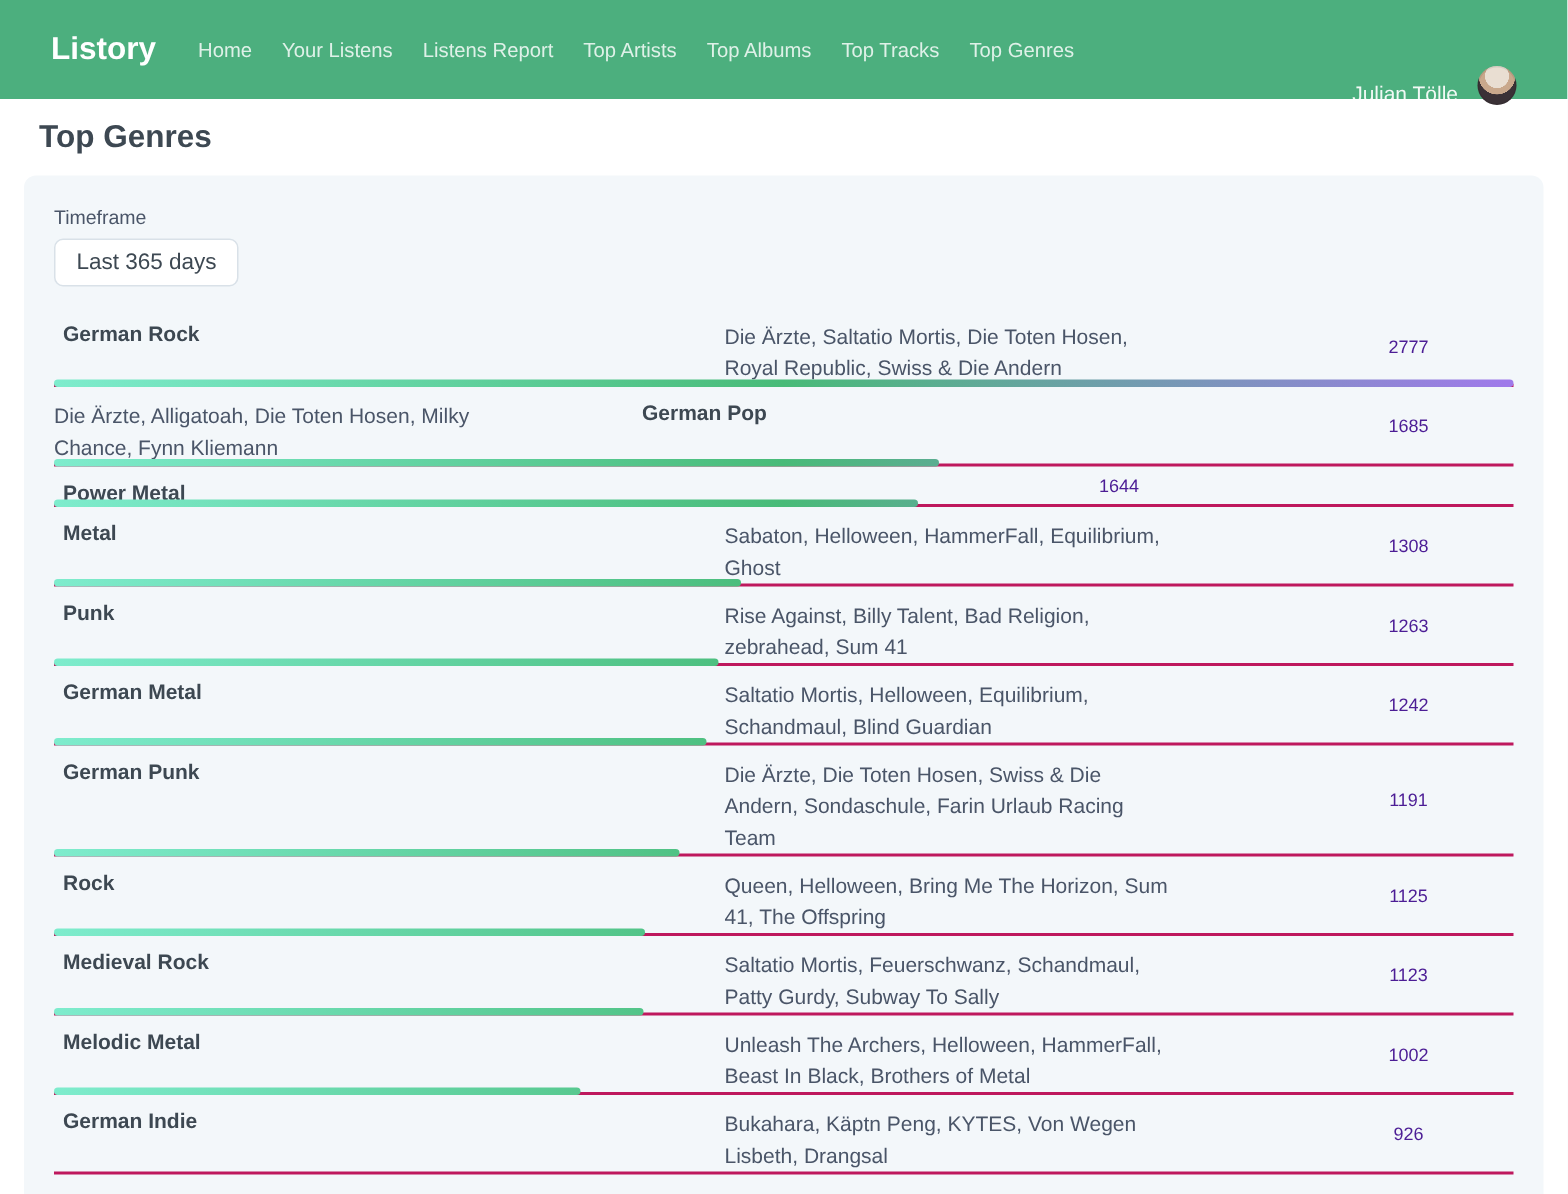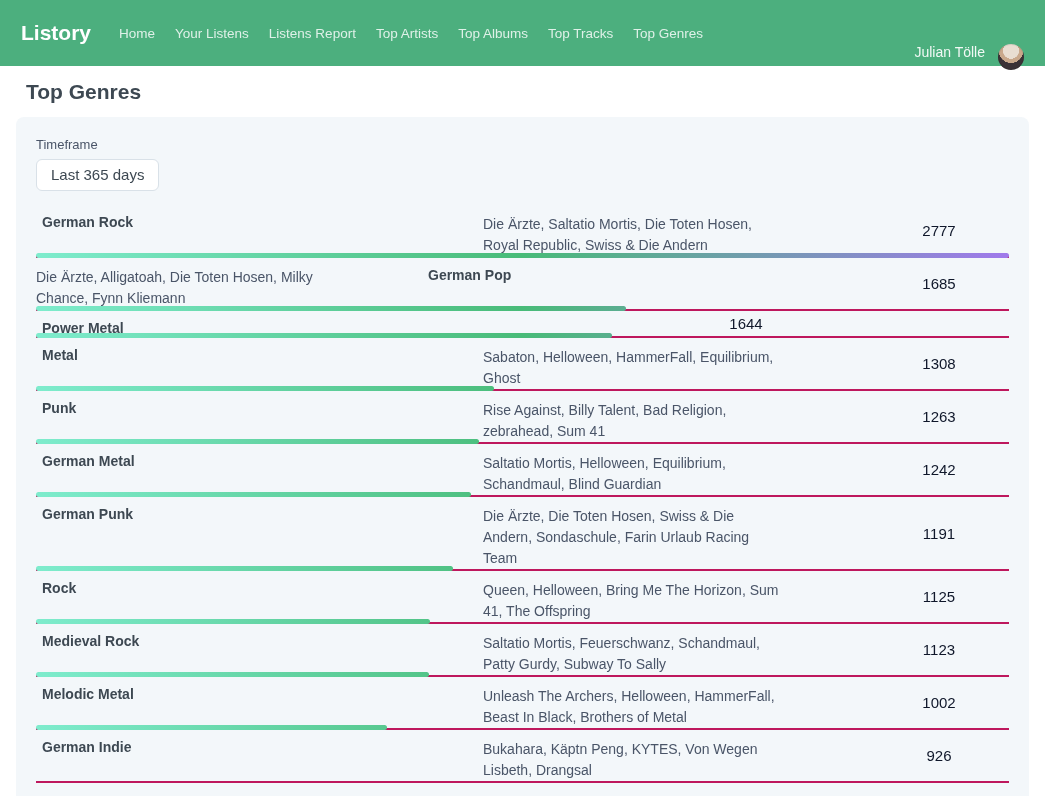--- a/index.html
+++ b/index.html
@@ -6,32 +6,32 @@
   html, body {
     width: 1045px; height: 796px; overflow: hidden;
     background: #ffffff;
     font-family: "Liberation Sans", sans-serif;
   }
 
   
   .navbar {
     height: 66px; background: #4caf7e;
     display: flex; align-items: center;
-    padding: 0 21px;
+    padding: 0 34px;
   }
   .brand {
     color: #ffffff; font-size: 21px; font-weight: 700;
     margin-right: 28px; cursor: pointer;
   }
   .nav-links { display: flex; align-items: center; gap: 20px; }
   .nav-link {
     color: rgba(255,255,255,0.82); font-size: 13.5px;
     text-decoration: none; cursor: pointer; white-space: nowrap;
   }
-  .user { margin-left: auto; display: flex; align-items: flex-start; gap: 13px; cursor: pointer; margin-top: 48px; }
+  .user { margin-left: auto; display: flex; align-items: flex-end; gap: 13px; cursor: pointer; margin-top: 48px; }
   .user-name { color: rgba(255,255,255,0.92); font-size: 14px; }
   .avatar {
     width: 26px; height: 26px; border-radius: 50%;
     background:
       radial-gradient(circle at 50% 26%, #e9ded2 0 34%, #c9a88c 35% 52%, #3a3136 53% 100%);
     box-shadow: inset 0 0 0 1px rgba(0,0,0,0.08);
   }
 
   
   main { padding: 0 16px; }
@@ -65,21 +65,21 @@
     font-size: 14px; font-weight: 700; color: #3d4852;
   }
   .cell.artists {
     width: 386px; padding: 9px 0 0 0;
     font-size: 14px; line-height: 21px; color: #4a5568;
   }
   .artists-text { display: block; max-width: 300px; }
   .cell.value {
     flex: 1; align-self: stretch;
     display: flex; align-items: center; justify-content: center;
-    font-size: 15px; color: #0f172a;
+    font-size: 12px; color: #4c1d95;
   }
   .bar {
     position: absolute; left: 0; bottom: -2px;
     height: 5px; border-radius: 3px; z-index: 1;
   }
 </style>
 </head>
 <body>
 
 <header class="navbar">

